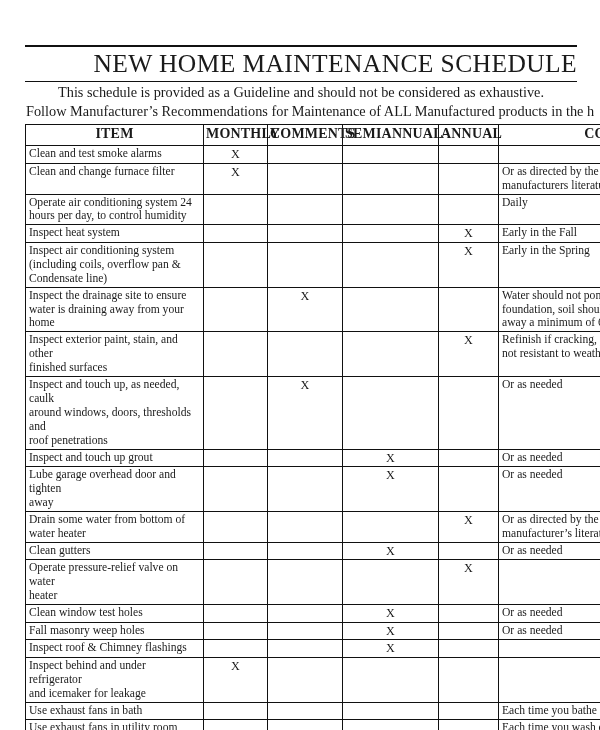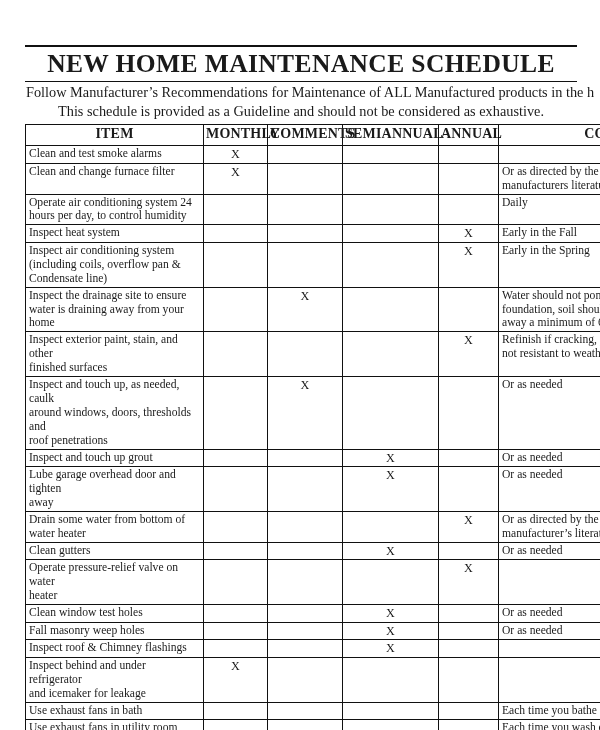--- a/index.html
+++ b/index.html
@@ -26,23 +26,23 @@
   }
 
   .title-rule-top {
     border-top: 2px solid #111;
     width: 552px;
     margin: 0 0 2px 0;
   }
 
   .doc-title {
     font-size: 25.5px;
-    font-weight: bold;
+    font-weight: normal;
     letter-spacing: 0.4px;
-    text-align: center;
+    text-align: right;
     width: 552px;
     line-height: 1.08;
     margin: 0;
     padding: 1px 0 2px 0;
     font-family: "Liberation Serif", "DejaVu Serif", serif;
   }
 
   .title-rule-bottom {
     border-top: 1.5px solid #111;
     width: 552px;
@@ -110,23 +110,23 @@
 <body>
 
 <div class="page">
 
   <div class="title-rule-top"></div>
 
   <h1 class="doc-title">NEW HOME MAINTENANCE SCHEDULE</h1>
 
   <div class="title-rule-bottom"></div>
 
+  <p class="subtitle line1">This schedule is provided as a Guideline and should not be considered as exhaustive.</p>
+
   <p class="subtitle line2">Follow Manufacturer’s Recommendations for Maintenance of ALL Manufactured products in the h</p>
-
-  <p class="subtitle line1">This schedule is provided as a Guideline and should not be considered as exhaustive.</p>
 
   <table class="schedule">
     <thead>
       <tr>
         <th class="col-item">ITEM</th>
         <th class="col-monthly">MONTHLY</th>
         <th class="col-quarterly">COMMENTS</th>
         <th class="col-semi">SEMIANNUAL</th>
         <th class="col-annual">ANNUAL</th>
         <th class="col-comments">COMMENTS</th>

